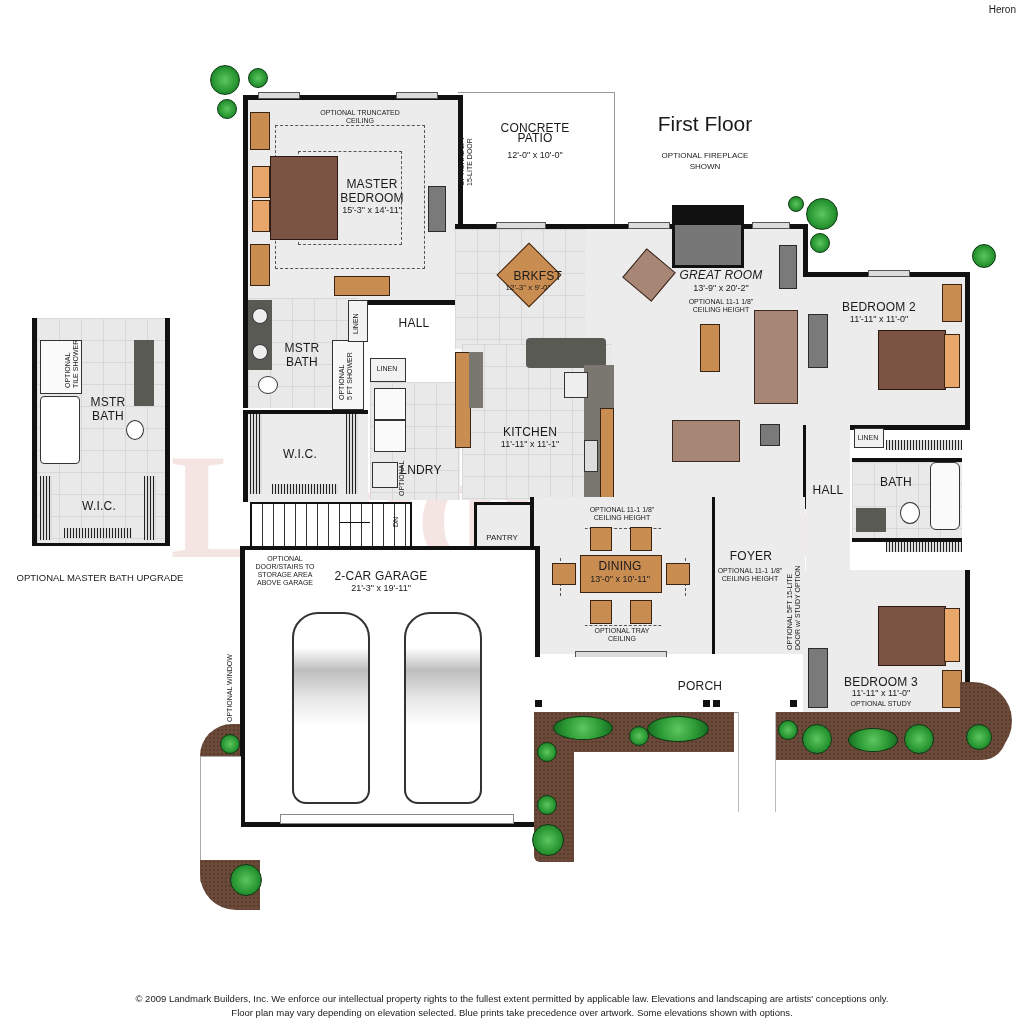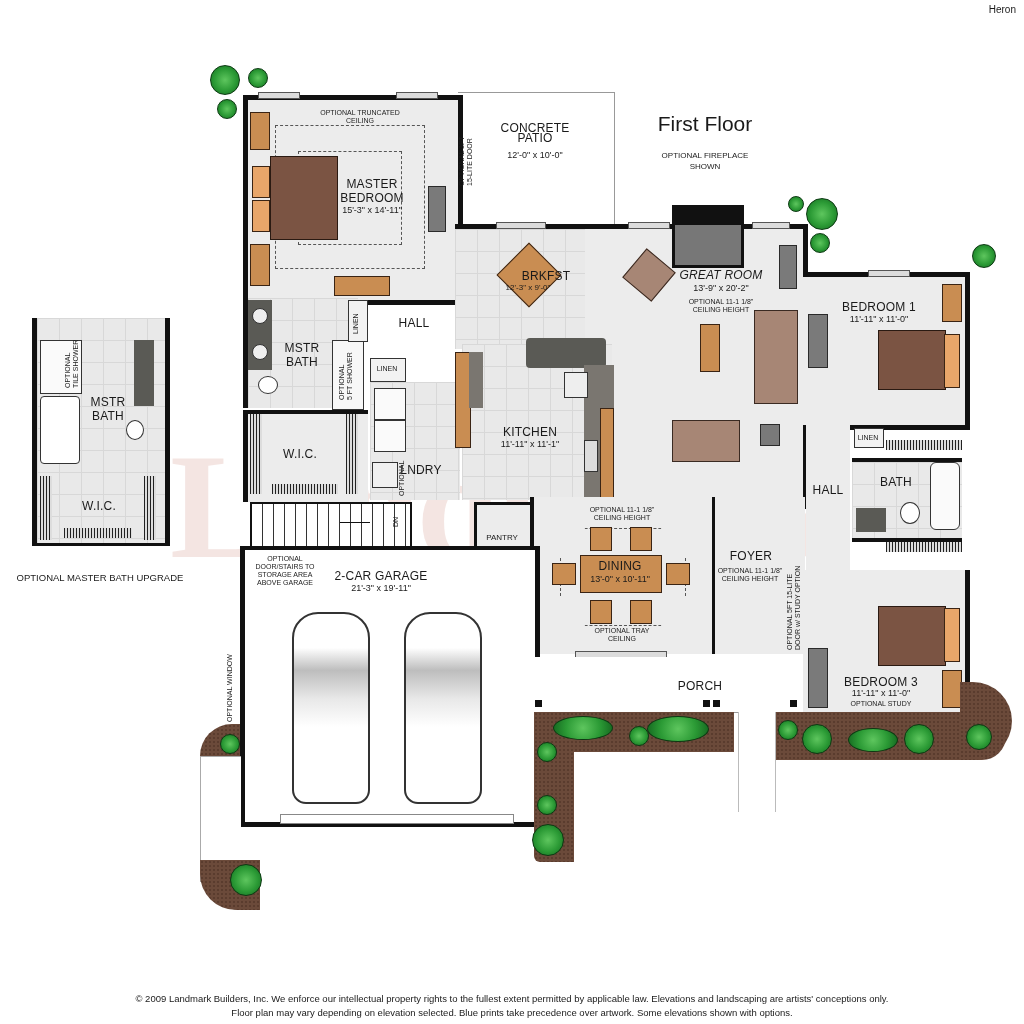--- a/index.html
+++ b/index.html
@@ -94,21 +94,21 @@
 <div class="vnote" style="left:392px; top:527px;">DN</div>
 
 <div class="abs tile" style="left:455px; top:224px; width:130px; height:120px; border-top:5px solid #111;"></div>
 <div class="abs floor" style="left:585px; top:224px; width:218px; height:280px; border-top:5px solid #111; border-right:5px solid #111;"></div>
 <div class="window" style="left:496px; top:222px; width:48px; height:5px;"></div>
 <div class="window" style="left:628px; top:222px; width:40px; height:5px;"></div>
 <div class="window" style="left:752px; top:222px; width:36px; height:5px;"></div>
 <div class="abs" style="left:672px; top:205px; width:66px; height:40px; background:#777; border:3px solid #111; border-top-width:20px;"></div>
 
 <div class="wood" style="left:506px; top:252px; width:44px; height:44px; transform:rotate(45deg);"></div>
-<div class="label room-name" style="left:516px; top:270px; width:60px;">BRKFST</div>
+<div class="label room-name" style="left:502px; top:270px; width:60px;text-align:right;">BRKFST</div>
 <div class="label room-dim" style="left:498px; top:284px; width:60px; font-size:8px;">12'-3" x 9'-0"</div>
 
 <div class="sofa" style="left:630px; top:256px; width:36px; height:36px; transform:rotate(40deg);"></div>
 <div class="label room-name" style="left:670px; top:269px; width:102px;font-style:italic;">GREAT ROOM</div>
 <div class="label room-dim" style="left:670px; top:284px; width:102px;">13'-9" x 20'-2"</div>
 <div class="label note" style="left:670px; top:298px; width:102px;">OPTIONAL 11-1 1/8"</div>
 <div class="label note" style="left:670px; top:306px; width:102px;">CEILING HEIGHT</div>
 <div class="gray" style="left:779px; top:245px; width:16px; height:42px;"></div>
 <div class="sofa" style="left:754px; top:310px; width:42px; height:92px;"></div>
 <div class="wood" style="left:700px; top:324px; width:18px; height:46px;"></div>
@@ -147,21 +147,21 @@
 <div class="window" style="left:575px; top:651px; width:90px; height:5px;"></div>
 
 <div class="abs floor" style="left:712px; top:497px; width:90px; height:157px; border-left:3px solid #111;"></div>
 <div class="label room-name" style="left:716px; top:550px; width:70px;">FOYER</div>
 <div class="label note" style="left:710px; top:567px; width:80px;">OPTIONAL 11-1 1/8"</div>
 <div class="label note" style="left:710px; top:575px; width:80px;">CEILING HEIGHT</div>
 <div class="vnote" style="left:786px; top:650px;"><span>OPTIONAL 5FT 15-LITE</span><br><span>DOOR w/ STUDY OPTION</span></div>
 
 <div class="abs floor" style="left:803px; top:272px; width:162px; height:148px; border:5px solid #111; border-left:none;"></div>
 <div class="window" style="left:868px; top:270px; width:40px; height:5px;"></div>
-<div class="label room-name" style="left:834px; top:301px; width:90px;">BEDROOM 1</div>
+<div class="label room-name" style="left:834px; top:301px; width:90px;">BEDROOM 2</div>
 <div class="label room-dim" style="left:834px; top:315px; width:90px;">11'-11" x 11'-0"</div>
 <div class="gray" style="left:808px; top:314px; width:18px; height:52px;"></div>
 <div class="wood" style="left:942px; top:284px; width:18px; height:36px;"></div>
 <div class="bed" style="left:878px; top:330px; width:66px; height:58px;"></div>
 <div class="wood" style="left:944px; top:334px; width:14px; height:52px; background:#e8a66a;"></div>
 <div class="closet-hatch" style="left:886px; top:440px; width:76px; height:10px;"></div>
 
 <div class="abs floor" style="left:806px; top:420px; width:44px; height:150px;"></div>
 <div class="label room-name" style="left:806px; top:484px; width:44px;">HALL</div>
 <div class="abs" style="left:854px; top:428px; width:28px; height:18px; border:1px solid #333; background:#f2f2f2;"></div>

